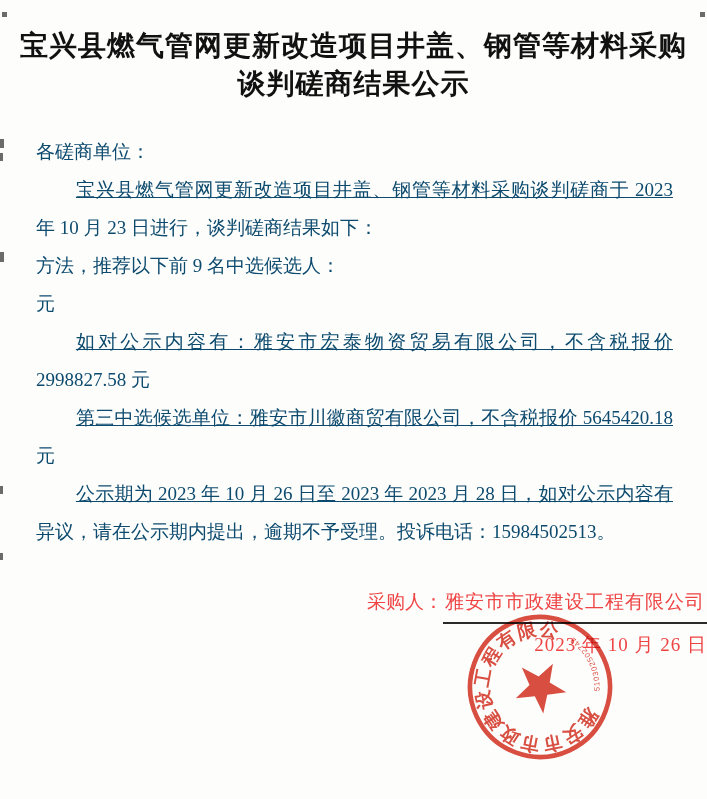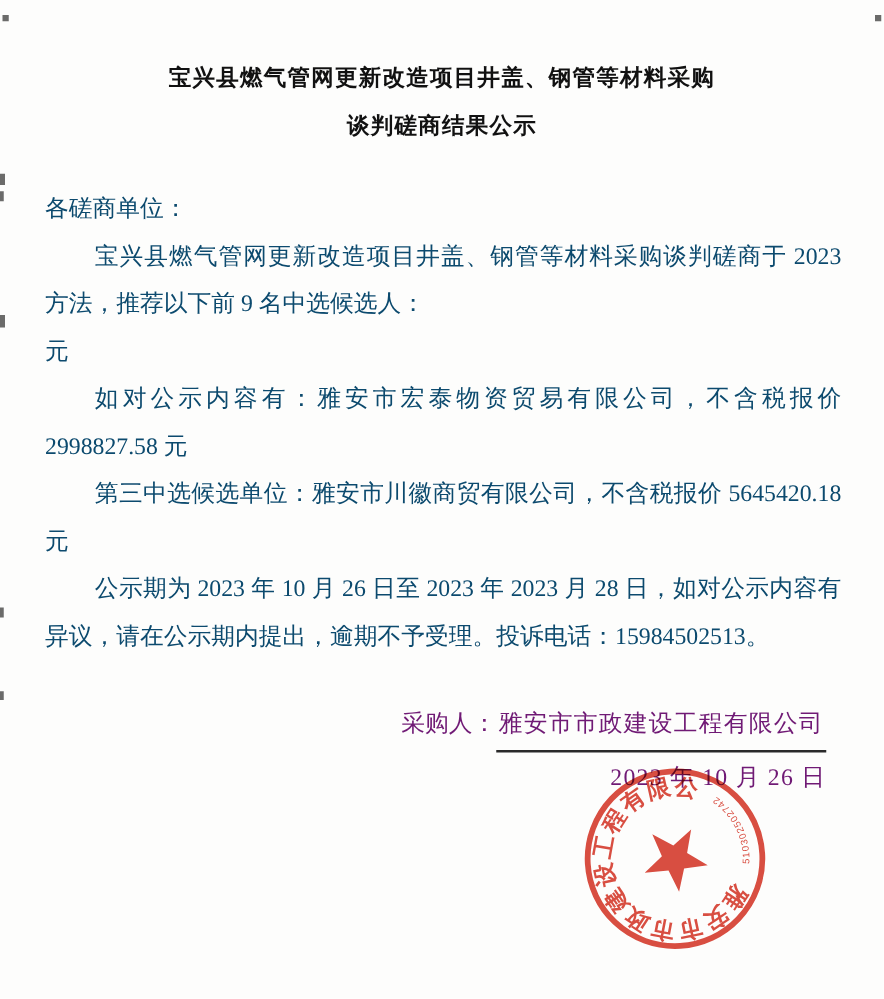--- a/index.html
+++ b/index.html
@@ -11,51 +11,51 @@
     position: relative;
     width: 707px;
     height: 799px;
     background: #fdfdfc;
     overflow: hidden;
     font-family: "Liberation Serif", "DejaVu Serif", serif;
     color: #1f1f1f;
   }
   
   .doc-title {
-    padding-top: 43px;
+    padding-top: 27px;
     text-align: center;
     font-family: "Liberation Sans", "DejaVu Sans", sans-serif;
     font-weight: bold;
-    font-size: 18px;
+    font-size: 28px;
     line-height: 38px;
     color: #111;
     letter-spacing: 1px;
   }
   
   .doc-body {
     margin-top: 30px;
     padding: 0 34px 0 36px;
     font-size: 19px;
     line-height: 38px;
     color: #0c4a6e;
   }
   .line { min-height: 38px; }
   .indent { text-indent: 2.1em; }
   .fill {
     text-align: justify;
     text-align-last: justify;
+    text-decoration: underline;
   }
   
   .sig-block {
     margin-top: 32px;
-    padding-right: 46px;
     text-align: right;
     font-size: 19px;
     line-height: 38px;
-    color: #701a75;
+    color: #ef4444;
   }
   .sig-line { white-space: nowrap; }
   .purchaser-name {
     display: inline-block;
     border-bottom: 2px solid #2a2a2a;
     padding: 0 2px 1px 2px;
     letter-spacing: 1px;
   }
   .date-line { margin-top: 2px; letter-spacing: 1px; }
   
@@ -109,20 +109,21 @@
 <div class="page">
 
   <div class="doc-title">
     <div>宝兴县燃气管网更新改造项目井盖、钢管等材料采购</div>
     <div>谈判磋商结果公示</div>
   </div>
 
   <div class="doc-body">
     <div class="line">各磋商单位：</div>
     <div class="line indent fill">宝兴县燃气管网更新改造项目井盖、钢管等材料采购谈判磋商于 2023</div>
+    <div class="line">年 10 月 23 日进行，谈判磋商结果如下：</div>
     <div class="line">方法，推荐以下前 9 名中选候选人：</div>
     <div class="line">元</div>
     <div class="line indent fill">如对公示内容有：雅安市宏泰物资贸易有限公司，不含税报价</div>
     <div class="line">2998827.58 元</div>
     <div class="line indent fill">第三中选候选单位：雅安市川徽商贸有限公司，不含税报价 5645420.18</div>
     <div class="line">元</div>
     <div class="line indent fill">公示期为 2023 年 10 月 26 日至 2023 年 2023 月 28 日，如对公示内容有</div>
     <div class="line">异议，请在公示期内提出，逾期不予受理。投诉电话：15984502513。</div>
   </div>
 

